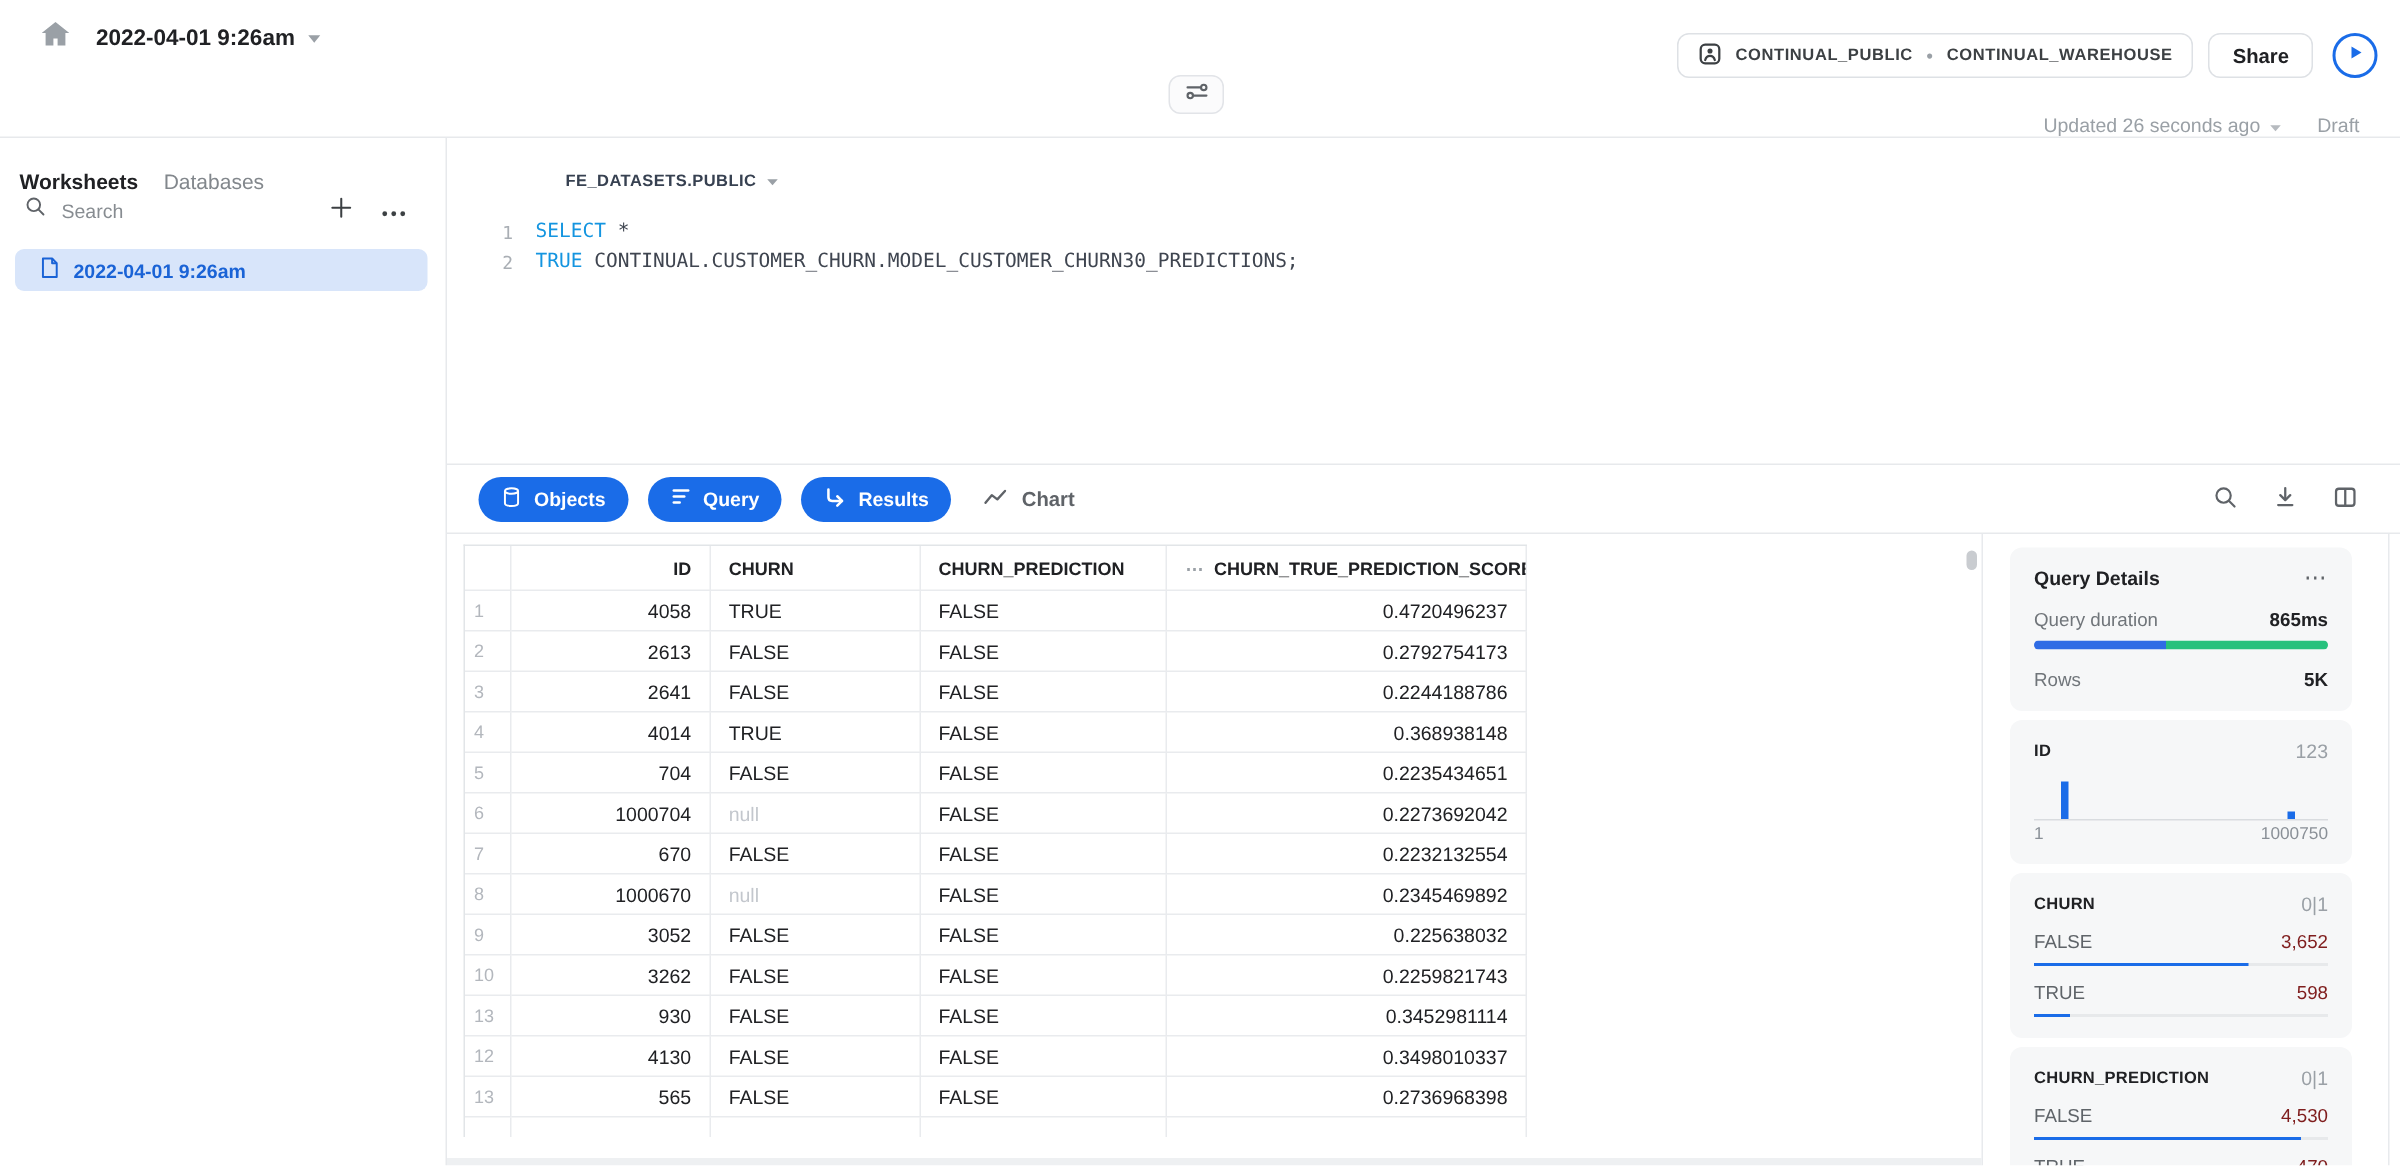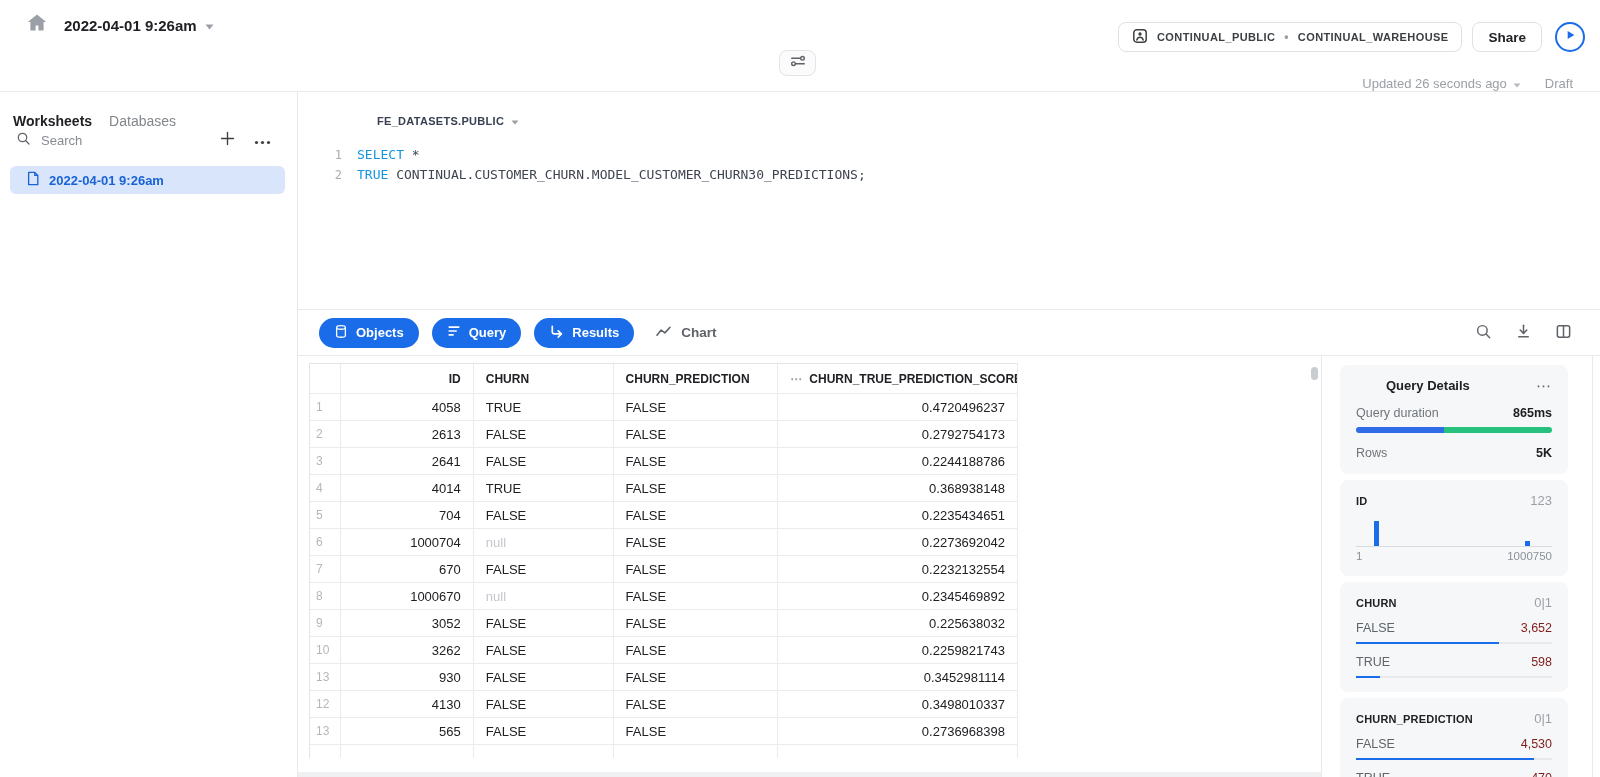--- a/index.html
+++ b/index.html
@@ -86,21 +86,21 @@
   .partial-row { height:13px; overflow:hidden; }
   .partial-row .cell { height:27px; }
   .vthumb { position:absolute; top:11px; right:3px; width:7px; height:13px; border-radius:4px; background:#c9ccd0; }
   .hstrip { position:absolute; left:0; right:0; bottom:0; height:5px; background:#eef0f2; }
 
   
   .right-pane { width:271px; border-left:1px solid #e8eaed; padding:9px 24px 0 18px; flex:none; overflow:hidden; }
   .right-gutter { width:8px; border-left:1px solid #e8eaed; flex:none; }
   .card { background:#f6f7f8; border-radius:8px; padding:13px 16px 14px 16px; margin-bottom:6px; }
   .card-head { display:flex; justify-content:space-between; align-items:center; }
-  .card-title { font-size:13px; font-weight:600; color:#202124;margin-left:30px; }
+  .card-title { font-size:13px; font-weight:600; color:#202124; }
   .menu-dots { color:#5f6368; font-size:15px; letter-spacing:1px; cursor:pointer; line-height:10px; }
   .kv { display:flex; justify-content:space-between; align-items:center; font-size:12.5px; }
   .kv .k { color:#70757a; }
   .kv .v { color:#202124; font-weight:600; }
   .qd-kv1 { margin-top:13px; }
   .dur-bar { display:flex; height:6px; border-radius:3px; overflow:hidden; margin:7px 0 13px 0; }
   .dur-bar .seg { height:100%; }
   .stat-name { font-size:11px; font-weight:700; color:#202124; letter-spacing:.2px; }
   .stat-type { font-size:13px; color:#9aa0a6; }
   .hist { position:relative; height:33px; margin-top:6px; }

